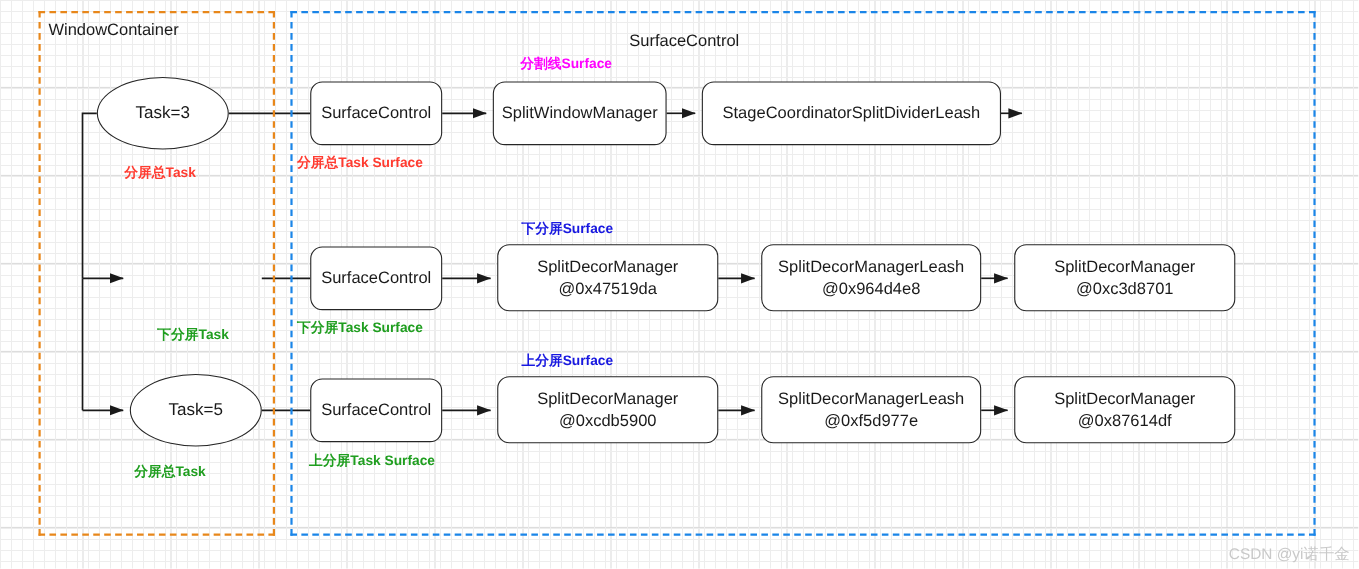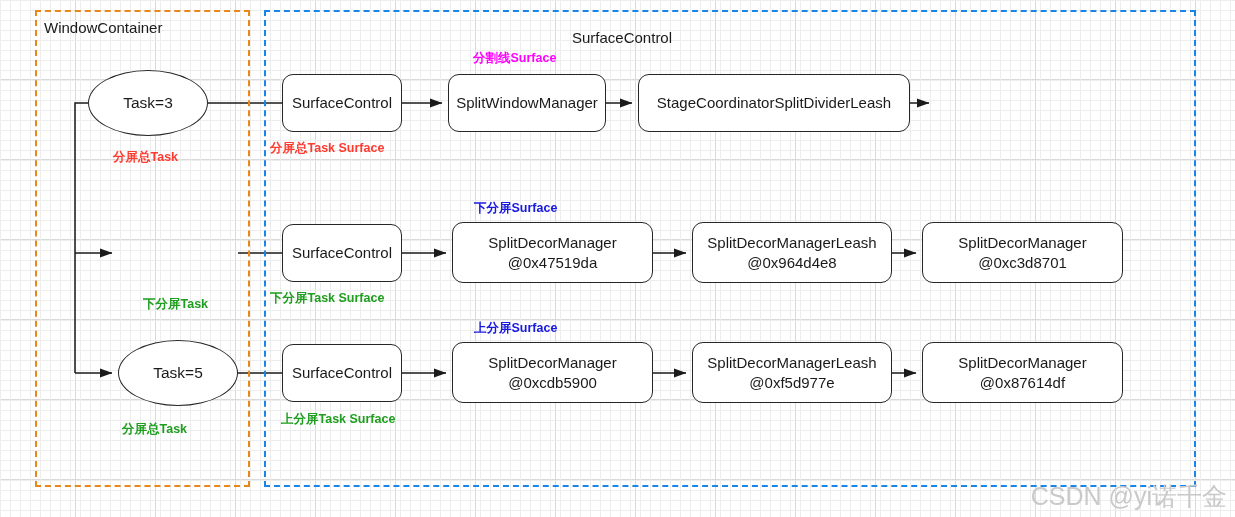--- a/index.html
+++ b/index.html
@@ -89,21 +89,21 @@
   .annot.red     { color: #ff3b30; }
   .annot.green   { color: #1f9e1f; }
   .annot.magenta { color: #ff00ff; }
   .annot.blue    { color: #1818e0; }
 
   
   .watermark {
     position: absolute;
     right: 8px;
     bottom: 4px;
-    font-size: 25px;
+    font-size: 14px;
     color: #c9c9c9;
     white-space: nowrap;
     user-select: none;
   }
 </style>
 </head>
 <body>
 
 <div id="canvas">
 

